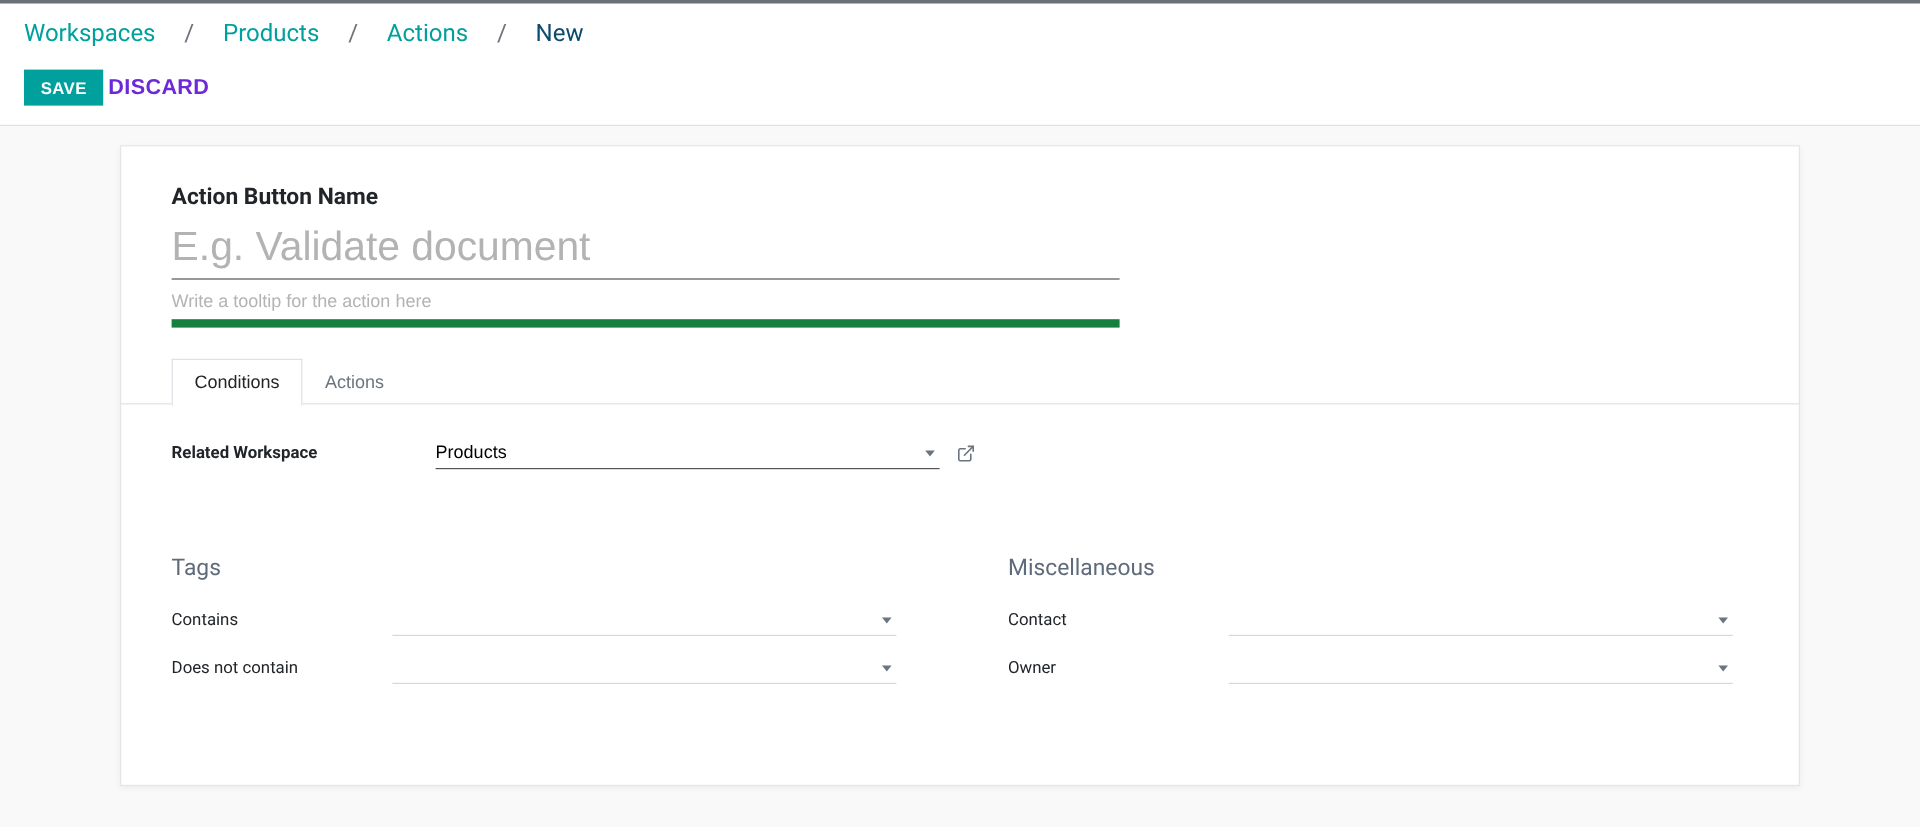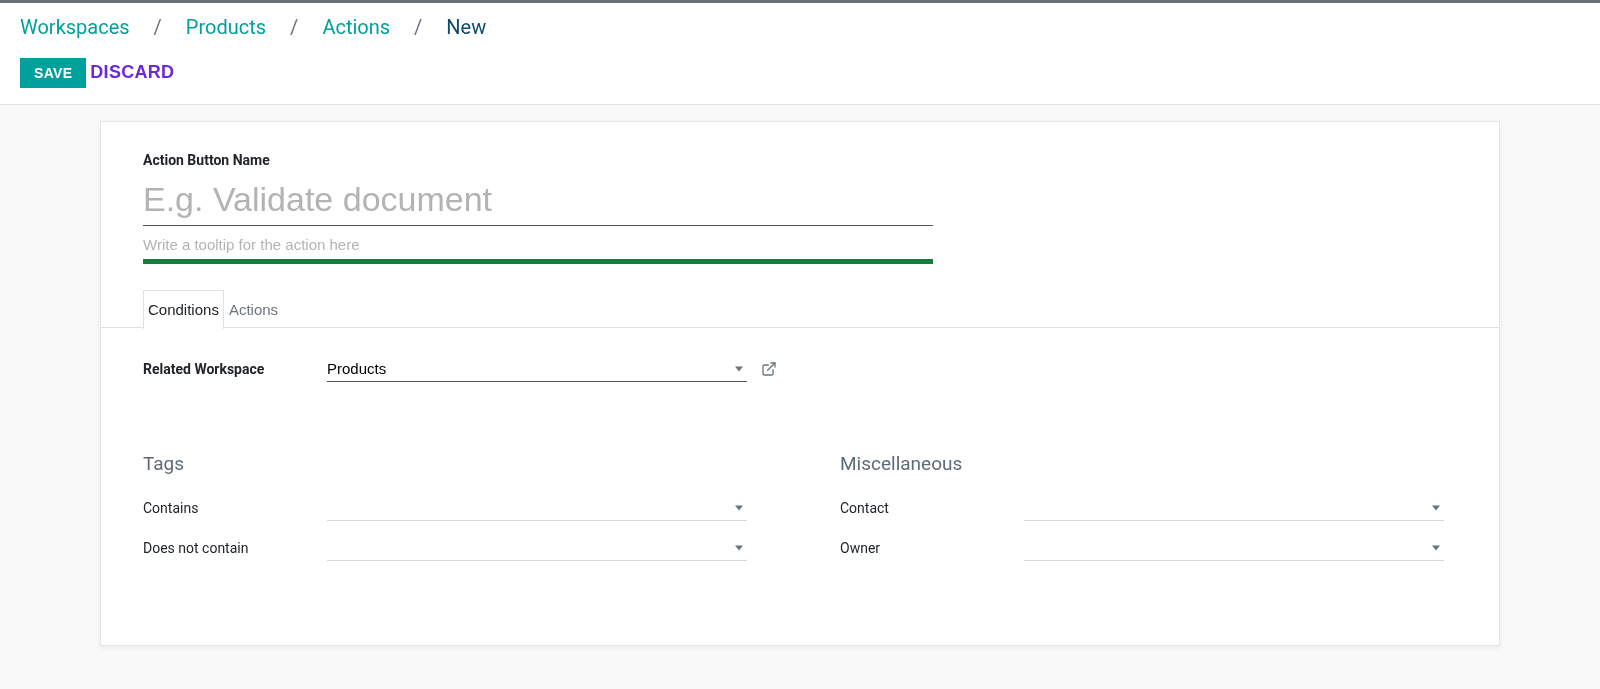--- a/index.html
+++ b/index.html
@@ -68,41 +68,41 @@
   .sheet {
     width: 1400px;
     background: #fff;
     border: 1px solid #e5e5e5;
     box-shadow: 0 2px 6px rgba(0,0,0,.06);
     padding: 30px 42px 70px 42px;
     position: relative;
   }
 
   .title-label {
-    font-size: 14px;
+    font-size: 19px;
     font-weight: 700;
     color: #212529;
     margin-bottom: 10px;
   }
   .title-input-wrap { width: 790px; }
   .title-input {
     width: 100%;
     border: none;
     border-bottom: 1.5px solid #555;
     font-size: 34px;
     color: #212529;
     padding: 2px 0 6px 0;
     outline: none;
     background: transparent;
   }
   .title-input::placeholder { color: #b3b3b3; }
   .tooltip-input {
     width: 100%;
     border: none;
-    border-bottom: 5px solid #15803d;
+    border-bottom: 7px solid #15803d;
     font-size: 15px;
     padding: 10px 0 6px 0;
     outline: none;
     background: transparent;
   }
   .tooltip-input::placeholder { color: #b3b3b3; }
 
   
   .tabs {
     margin-top: 22px;
@@ -115,21 +115,21 @@
     content: "";
     position: absolute;
     left: -42px; right: -42px; bottom: 0;
     height: 1px;
     background: #dee2e6;
   }
   .tab {
     position: relative;
     border: 1px solid transparent;
     border-bottom: none;
-    padding: 10px 4px;
+    padding: 10px 18px;
     font-size: 15px;
     color: #6c757d;
     background: transparent;
     cursor: pointer;
     z-index: 1;
   }
   .tab.active {
     color: #212529;
     border-color: #dee2e6;
     background: #fff;
@@ -137,21 +137,21 @@
     padding-bottom: 11px;
   }
 
   
   .form-row {
     display: flex;
     align-items: center;
     margin-top: 28px;
   }
   .form-row .lbl {
-    width: 184px;
+    width: 220px;
     font-size: 14px;
     font-weight: 700;
     color: #212529;
   }
   .m2o {
     position: relative;
     width: 420px;
     display: flex;
     align-items: center;
   }

